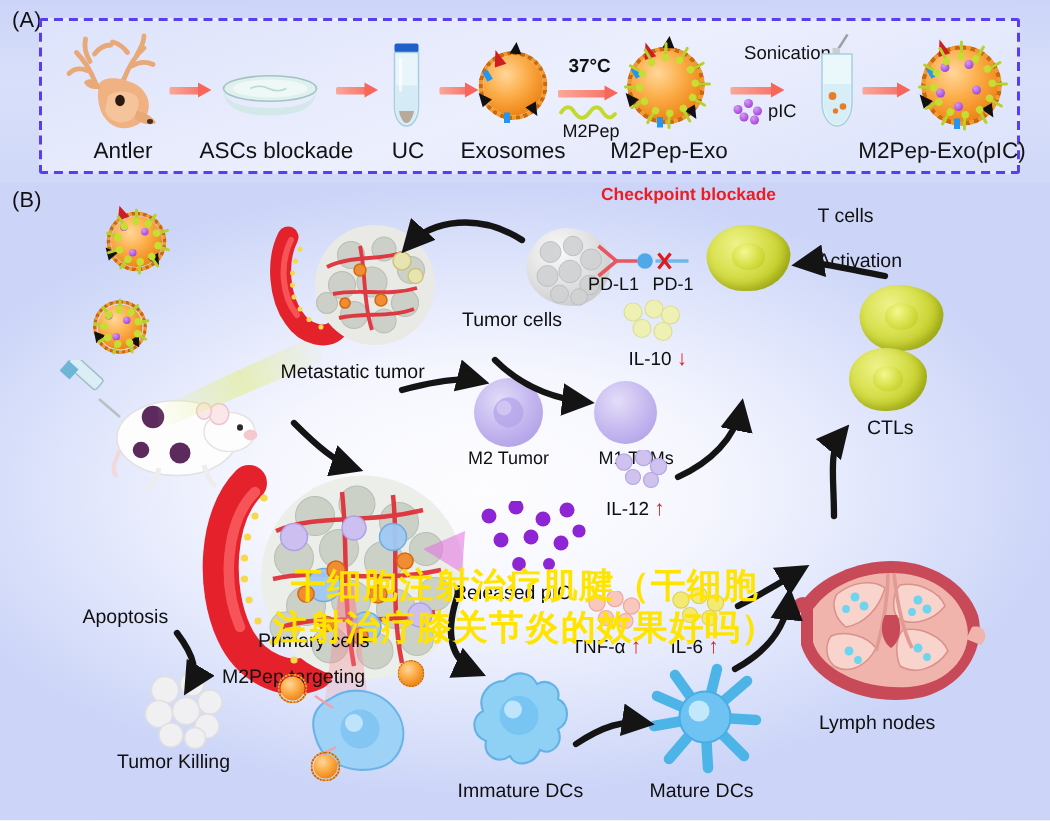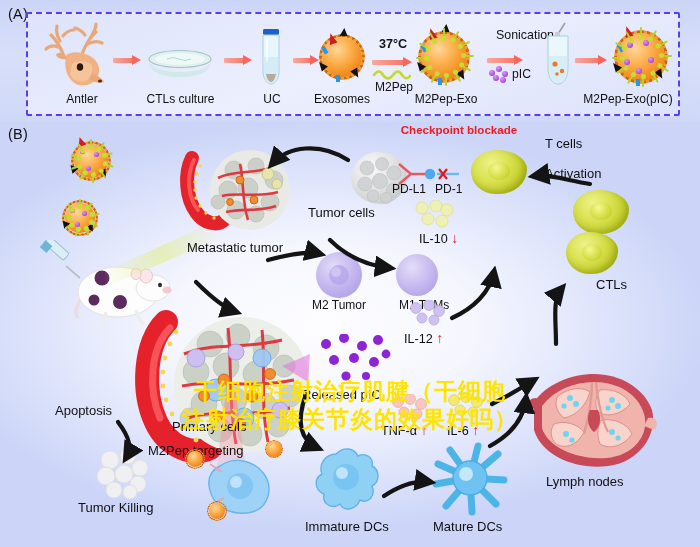--- a/index.html
+++ b/index.html
@@ -5,21 +5,21 @@
   html,body{margin:0;padding:0;background:#fff;}
   body{font-family:"Liberation Sans",sans-serif;}
   #fig{position:relative;width:700px;height:547px;overflow:hidden;
        background:linear-gradient(135deg,#c9d2f7 0%,#d2daf9 18%,#e6eafc 40%,#f4f5fd 55%,#dfe4fb 78%,#c8d2f8 100%);}
   
   #panelA{position:absolute;left:0;top:0;width:700px;height:122px;
           background:linear-gradient(180deg,#ccd5f8 0%,#d8dffa 45%,#cfd8f8 100%);}
   #panelA .frame{position:absolute;left:26px;top:12px;width:650px;height:100px;
           border:2.2px dashed #5b3df0;border-radius:2px;background:linear-gradient(160deg,#dde3fb 0%,#eceffd 50%,#dbe2fb 100%);}
   .plabel{position:absolute;font-size:14.5px;font-weight:400;color:#111;letter-spacing:.2px;}
-  .alabel{position:absolute;font-size:12px;color:#121212;white-space:nowrap;text-align:center;}
+  .alabel{position:absolute;font-size:15px;color:#121212;white-space:nowrap;text-align:center;}
   .rarrow{position:absolute;height:10px;}
   .rarrow .shaft{position:absolute;left:0;top:3px;height:5px;width:calc(100% - 8px);
        background:linear-gradient(90deg,#f9a89a,#f8766b);border-radius:1px;}
   .rarrow .head{position:absolute;right:0;top:0;width:0;height:0;
        border-top:5.5px solid transparent;border-bottom:5.5px solid transparent;border-left:9px solid #f8665b;}
   
   .exo{position:absolute;border-radius:50%;}
   .exo .core{position:absolute;inset:12%;border-radius:50%;
        background:radial-gradient(circle at 38% 32%,#ffd79a 0%,#fcae4a 38%,#f08b1e 70%,#d5700e 100%);}
   .exo .ring{position:absolute;inset:6%;border-radius:50%;
@@ -103,21 +103,21 @@
     </div>
 
     <div class="dish" style="left:145px;top:48px;width:70px;height:34px;">
       <svg width="70" height="34" viewBox="0 0 70 34">
         <ellipse cx="35" cy="11" rx="31" ry="8.5" fill="#dff0ee" stroke="#9fc5c2" stroke-width="1.1"></ellipse>
         <path d="M4 11 C4 22 12 29 35 29 C58 29 66 22 66 11 L66 11 C66 19 56 24 35 24 C14 24 4 19 4 11Z" fill="#cfe7e5" opacity=".85"></path>
         <ellipse cx="35" cy="11" rx="25" ry="6" fill="#eef8f7" opacity=".9"></ellipse>
         <path d="M22 11 q6 -3 12 0 q6 3 12 0" stroke="#b9d8d5" stroke-width="1" fill="none"></path>
       </svg>
     </div>
-    <div class="alabel" style="left:133px;top:92px;width:95px;">CTLs culture</div>
+    <div class="alabel" style="left:133px;top:92px;width:95px;">ASCs blockade</div>
 
     <div class="rarrow" style="left:224px;top:55px;width:28px;">
       <div class="shaft"></div>
         <div class="head"></div>
     </div>
 
     <div class="tube" style="left:258px;top:27px;width:26px;height:60px;">
       <svg width="26" height="60" viewBox="0 0 26 60">
         <rect x="5" y="2" width="16" height="6" rx="1.4" fill="#1e5fc8"></rect>
         <path d="M5 8 H21 V44 C21 52 17 57 13 57 C9 57 5 52 5 44 Z" fill="#e8f6fb" stroke="#a8cfe0" stroke-width="1"></path>
@@ -392,21 +392,21 @@
     <div class="blabel" style="left:545px;top:14px;">T cells</div>
 
     <div class="blabel" style="left:545px;top:44px;">Activation</div>
 
     <div class="tcell" style="left:573px;top:68px;width:56px;height:44px;">
       <div class="nuc"></div>
     </div>
     <div class="tcell" style="left:566px;top:110px;width=52px;width:52px;height:42px;">
       <div class="nuc"></div>
     </div>
-    <div class="blabel" style="left:596px;top:155px;">CTLs</div>
+    <div class="blabel" style="left:578px;top:155px;">CTLs</div>
 
     <div style="position:absolute;left:414px;top:78px;width:42px;height:30px;">
       <svg width="42" height="30" viewBox="0 0 42 30">
         <g fill="#eef0b4" stroke="#dcdf92" stroke-width=".8">
           <circle cx="8" cy="8" r="6"></circle>
             <circle cx="22" cy="6" r="6"></circle>
             <circle cx="33" cy="10" r="6"></circle>
           <circle cx="14" cy="19" r="6"></circle>
             <circle cx="28" cy="21" r="6"></circle>
         </g>

